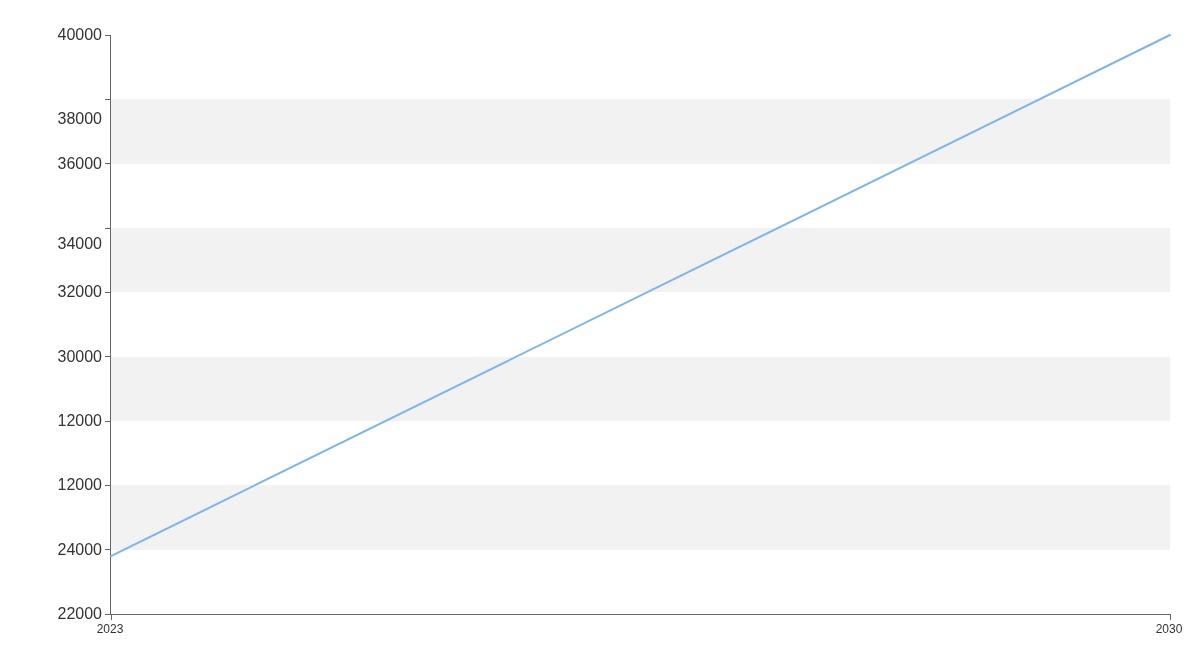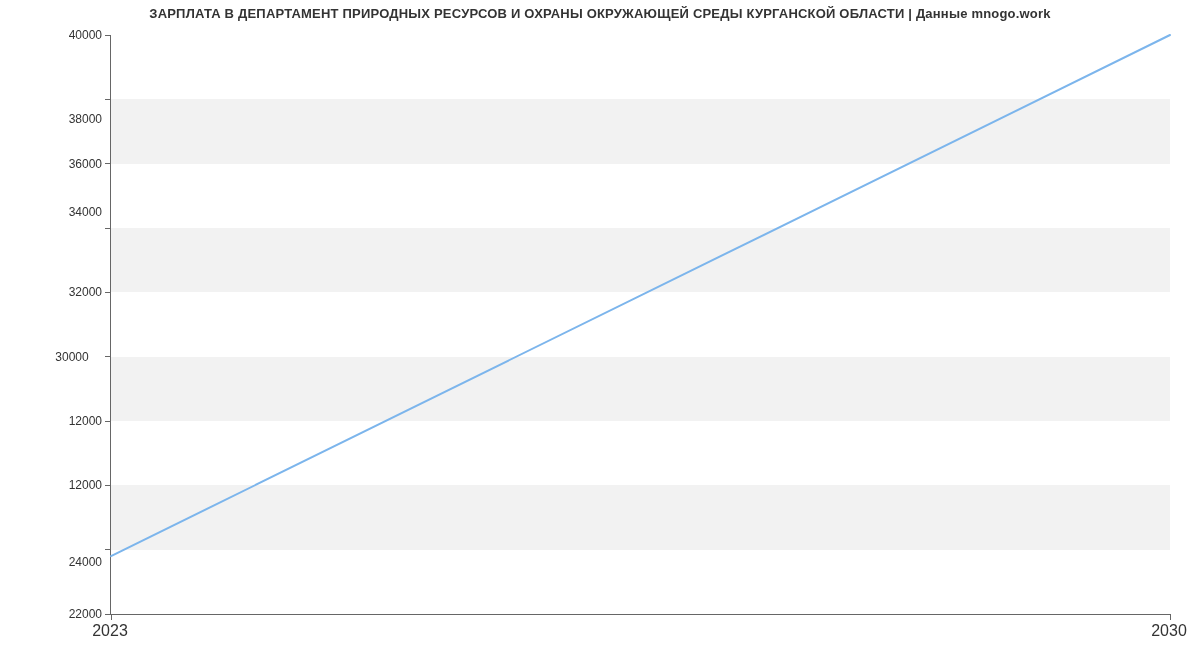--- a/index.html
+++ b/index.html
@@ -55,27 +55,27 @@
     width: 1px;
     height: 6px;
     background: #666;
     bottom: -6px;
   }
   .ylab {
     position: absolute;
     right: 1098px;
     width: 60px;
     text-align: right;
-    font-size: 12px;
+    font-size: 16px;
     color: #333;
     transform: translateY(-50%);
   }
   .xlab {
     position: absolute;
-    font-size: 16px;
+    font-size: 12px;
     color: #333;
     transform: translateX(-50%);
     top: 622px;
   }
   svg.line-layer {
     position: absolute;
     left: 0;
     top: 0;
     width: 1059px;
     height: 579px;
@@ -86,21 +86,20 @@
     stroke: #7cb5ec;
     stroke-width: 2;
     stroke-linejoin: round;
     stroke-linecap: round;
   }
 </style>
 </head>
 <body>
 
 <div class="chart-wrap">
-  <div class="chart-title">ЗАРПЛАТА В ДЕПАРТАМЕНТ ПРИРОДНЫХ РЕСУРСОВ И ОХРАНЫ ОКРУЖАЮЩЕЙ СРЕДЫ КУРГАНСКОЙ ОБЛАСТИ | Данные mnogo.work</div>
   <div class="plot">
       <div class="band" style="top: 64.3333px; height: 64.3333px;"></div>
       <div class="band" style="top: 193px; height: 64.3333px;"></div>
       <div class="band" style="top: 321.667px; height: 64.3333px;"></div>
       <div class="band" style="top: 450.333px; height: 64.3333px;"></div>
     <svg class="line-layer">
       <path class="series-line" d="M0.00 521.10 L1059.00 0.00" stroke="#7cb5ec"></path>
     </svg>
   <div class="tick-y" style="top: 578.5px;"></div>
       <div class="tick-y" style="top: 514.167px;"></div>
@@ -109,24 +108,24 @@
       <div class="tick-y" style="top: 321.167px;"></div>
       <div class="tick-y" style="top: 256.833px;"></div>
       <div class="tick-y" style="top: 192.5px;"></div>
       <div class="tick-y" style="top: 128.167px;"></div>
       <div class="tick-y" style="top: 63.8333px;"></div>
       <div class="tick-y" style="top: -0.5px;"></div>
       <div class="tick-x" style="left: -0.5px;"></div>
       <div class="tick-x" style="left: 1058.5px;"></div>
     </div>
 <div class="ylab" style="top: 614px;">22000</div>
-    <div class="ylab" style="top: 549.667px; margin-top: 12px;">24000</div>
+    <div class="ylab" style="top: 549.667px;">24000</div>
     <div class="ylab" style="top: 485.333px;">12000</div>
     <div class="ylab" style="top: 421px;">12000</div>
-    <div class="ylab" style="top: 356.667px; text-align: center;">30000</div>
+    <div class="ylab" style="top: 356.667px;">30000</div>
     <div class="ylab" style="top: 292.333px;">32000</div>
-    <div class="ylab" style="top: 212px;">34000</div>
+    <div class="ylab" style="top: 244px;">34000</div>
     <div class="ylab" style="top: 163.667px;">36000</div>
     <div class="ylab" style="top: 99.3333px; margin-top: 20px;">38000</div>
     <div class="ylab" style="top: 35px;">40000</div>
     <div class="xlab" style="left: 110px;">2023</div>
     <div class="xlab" style="left: 1169px;">2030</div>
   </div>
 
 </body></html>

